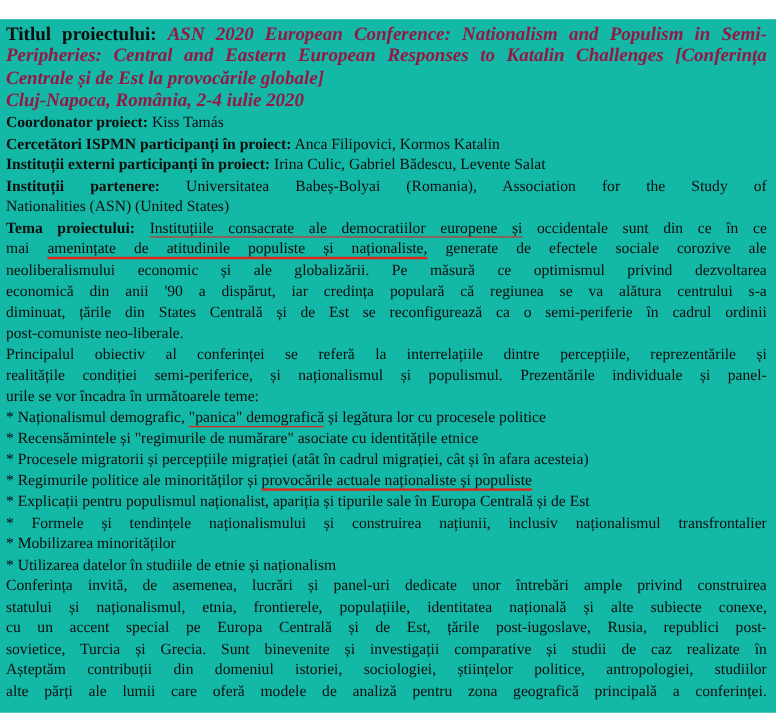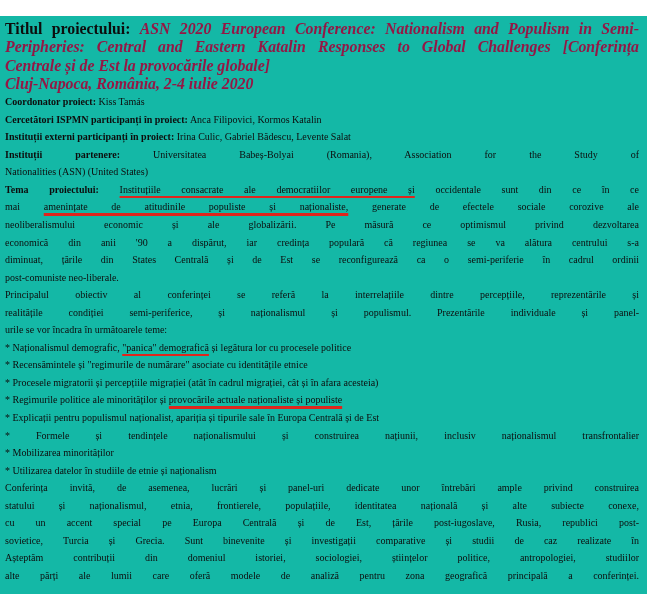--- a/index.html
+++ b/index.html
@@ -13,21 +13,21 @@
   .page {
     box-sizing: border-box;
     width: 647px;
     height: 594px;
     padding: 4px 8px 0 5px;
     background: #ffffff;
     font-family: "Liberation Serif", "DejaVu Serif", serif;
     color: #0d0d0d;
   }
   .line {
-    font-size: 10px;
+    font-size: 13px;
     line-height: 17.55px;
     height: 17.55px;
     overflow: hidden;
   }
   .line.title {
     font-size: 15.8px;
     line-height: 18.3px;
     height: 18.3px;
   }
   .line.justify {
@@ -50,21 +50,21 @@
     text-decoration-thickness: 3.6px;
     text-underline-offset: 4px;
   }
 </style>
 </head>
 <body>
 
 <div class="page" style="background: #14b8a6; color: rgb(13, 13, 13); margin-top: 16px;">
   <div id="doc">
       <div class="line title justify"><span class="b">Titlul proiectului: </span><span class="b i r">ASN 2020 European Conference: Nationalism and Populism in Semi-</span></div>
-      <div class="line title justify"><span class="b i r">Peripheries: Central and Eastern Katalin Responses to Global Challenges [Conferința</span></div>
+      <div class="line title justify"><span class="b i r">Peripheries: Central and Eastern European Responses to Katalin Challenges [Conferința</span></div>
       <div class="line title nowrap"><span class="b i r">Centrale și de Est la provocările globale]</span></div>
       <div class="line title nowrap"><span class="b i r">Cluj-Napoca, România, 2-4 iulie 2020</span></div>
       <div class="line nowrap"><span class="b">Coordonator proiect:</span><span> Kiss Tamás</span></div>
       <div class="line nowrap"><span class="b">Cercetători ISPMN participanți în proiect:</span><span> Anca Filipovici, Kormos Katalin</span></div>
       <div class="line nowrap"><span class="b">Instituții externi participanți în proiect:</span><span> Irina Culic, Gabriel Bădescu, Levente Salat</span></div>
       <div class="line justify"><span class="b">Instituții partenere:</span><span> Universitatea Babeș-Bolyai (Romania), Association for the Study of</span></div>
       <div class="line nowrap"><span>Nationalities (ASN) (United States)</span></div>
       <div class="line justify"><span class="b">Tema proiectului:</span><span> </span><span class="u">Instituțiile consacrate ale democratiilor europene și</span><span> occidentale sunt din ce în ce</span></div>
       <div class="line justify"><span>mai </span><span class="u">amenințate de atitudinile populiste și naționaliste,</span><span> generate de efectele sociale corozive ale</span></div>
       <div class="line justify"><span>neoliberalismului economic și ale globalizării. Pe măsură ce optimismul privind dezvoltarea</span></div>

